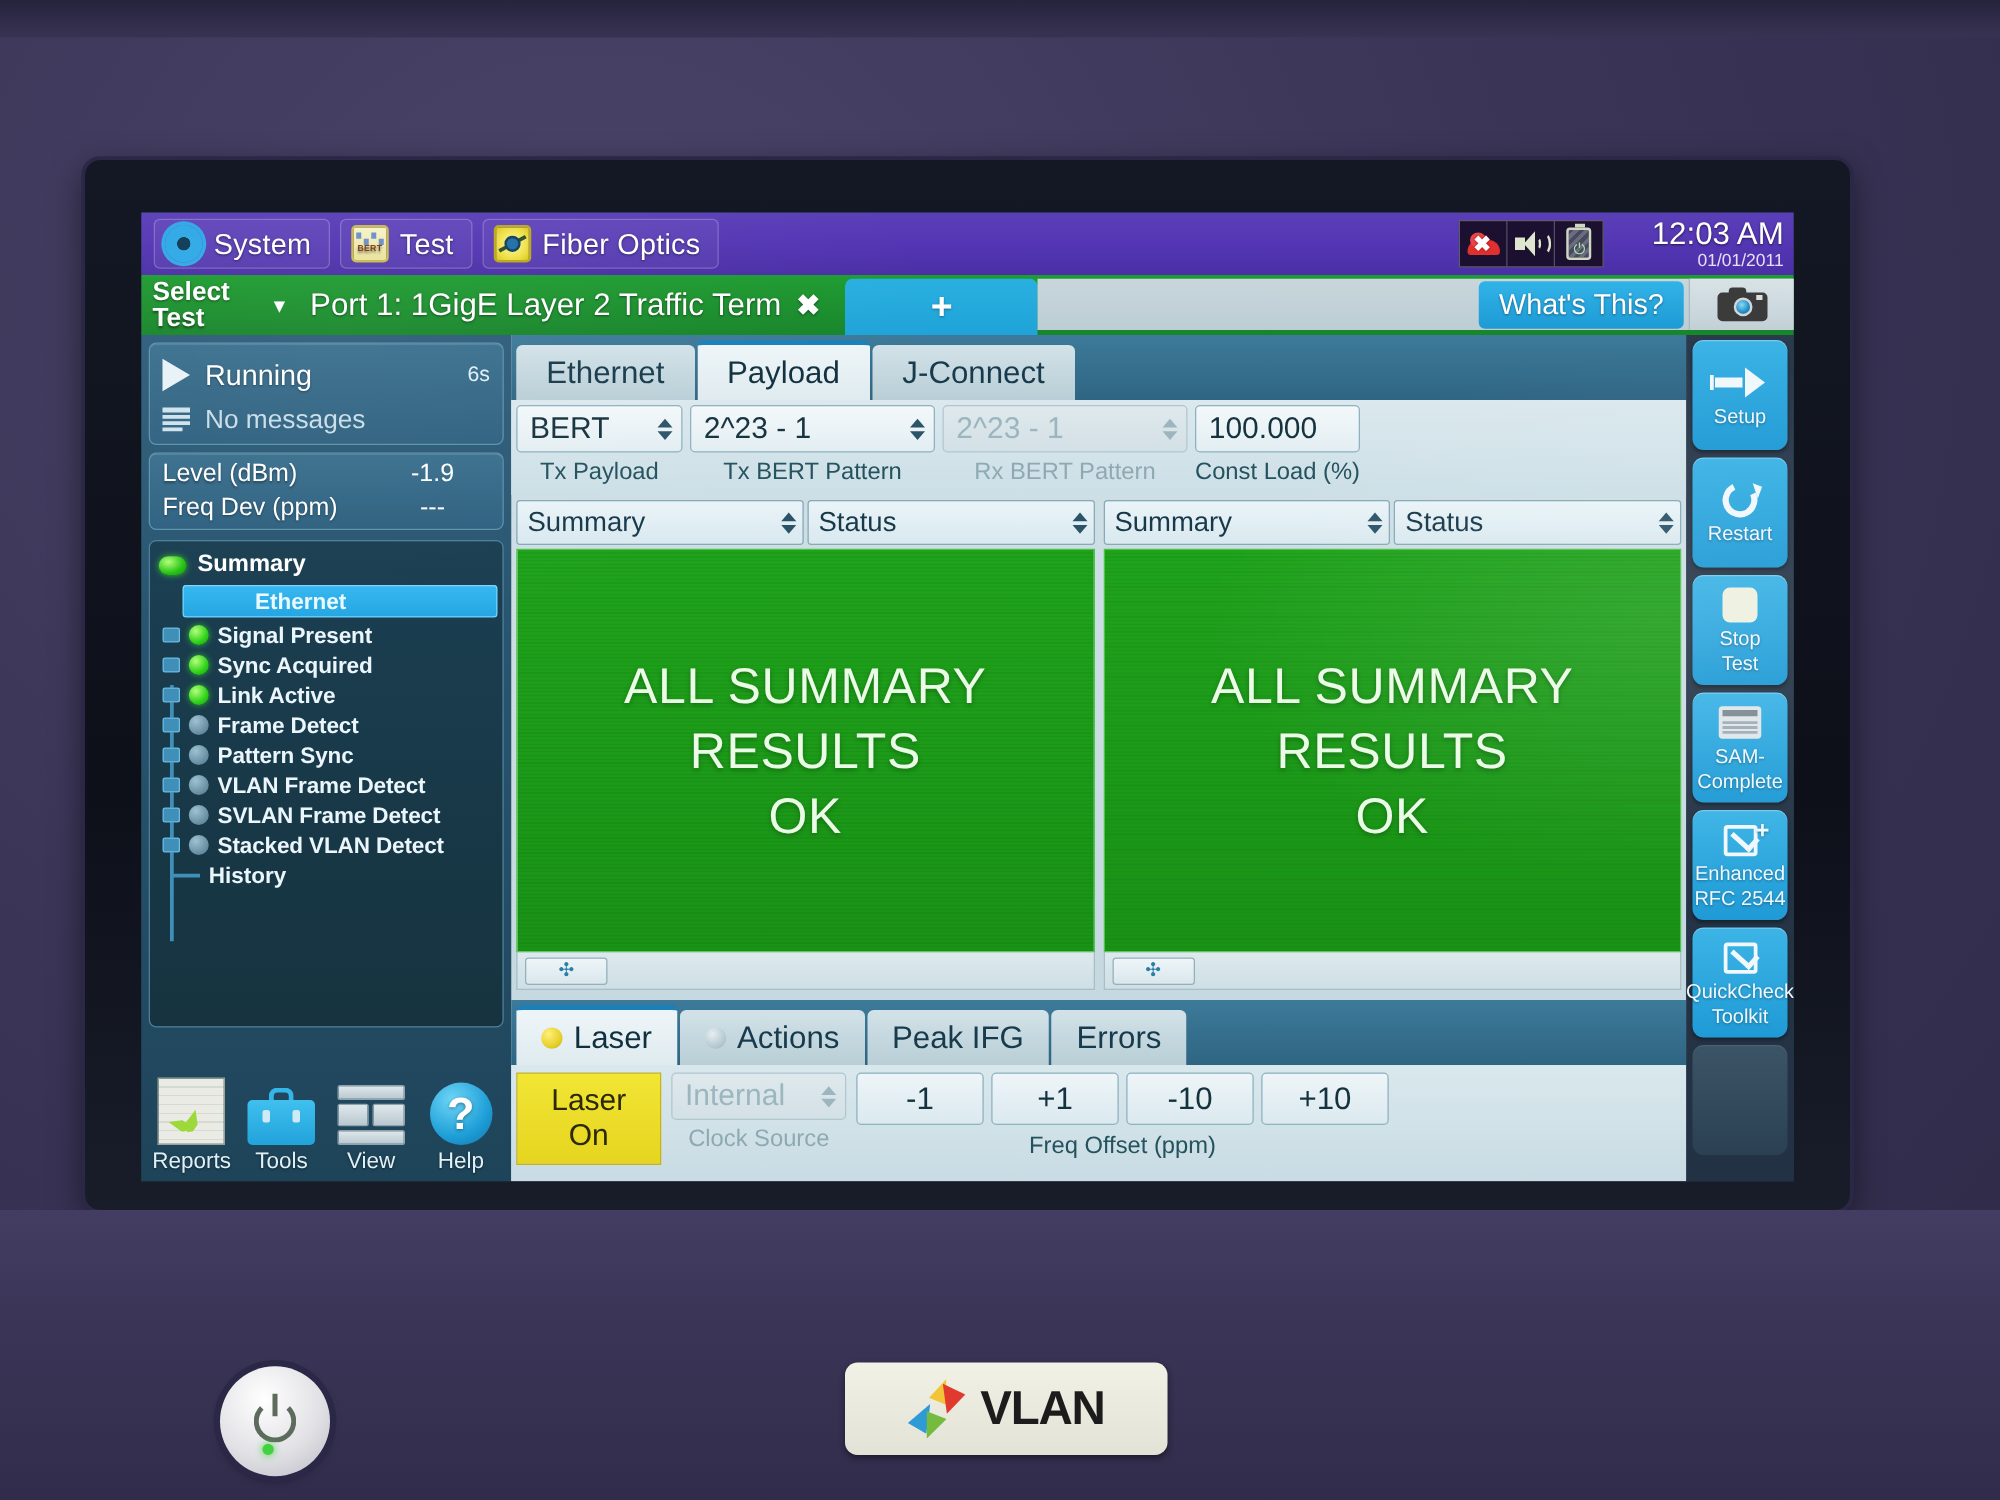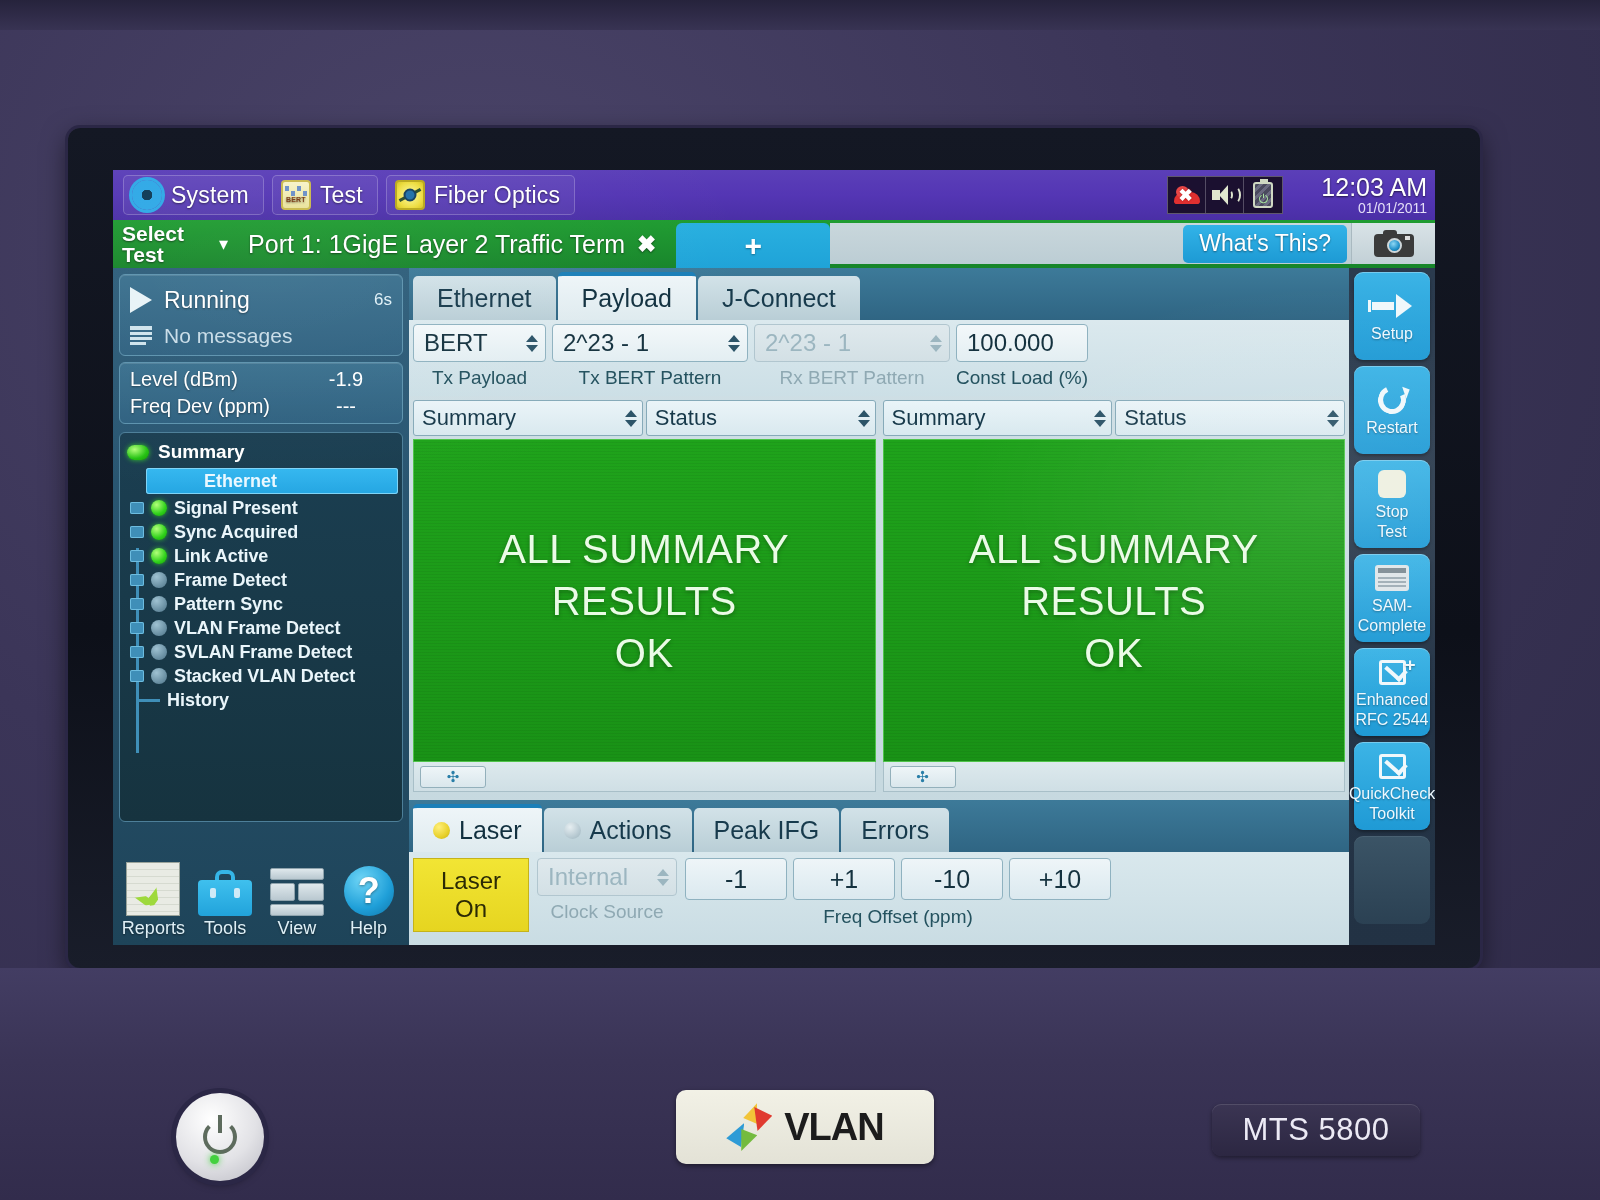--- a/index.html
+++ b/index.html
@@ -996,14 +996,13 @@
   <div id="jdsu-plate">
     <span id="jdsu-mark">
       <i class="p1"></i>
         <i class="p2"></i>
         <i class="p3"></i>
         <i class="p4"></i>
     </span>
     <span id="jdsu-text">VLAN</span>
   </div>
 
-  <div id="mts-plate">MTS 5800</div>
 </div>
 
 </body></html>

